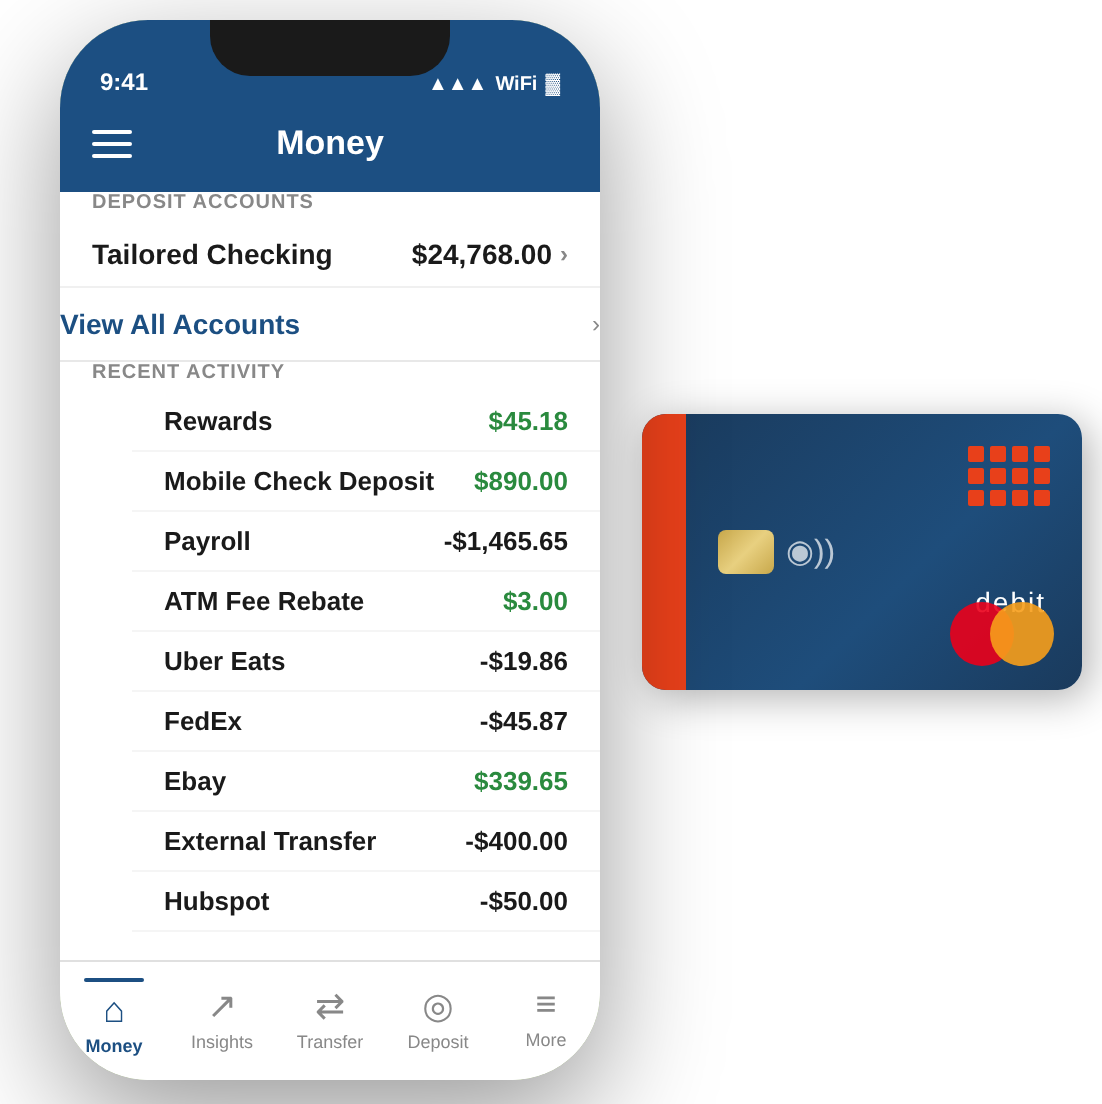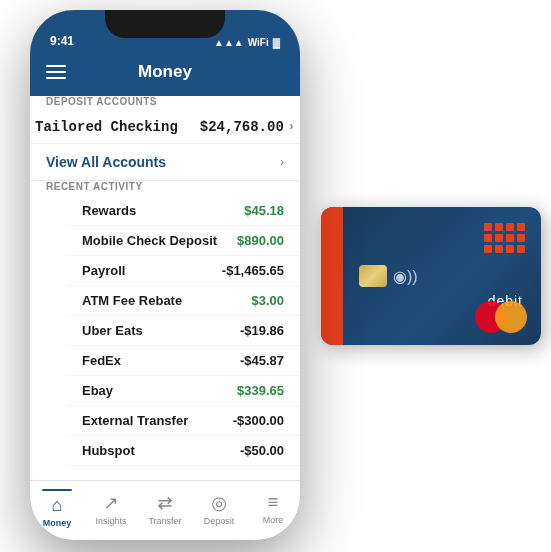--- a/index.html
+++ b/index.html
@@ -225,26 +225,25 @@
     .section-header {
       padding: 0 16px 4px 16px;
       font-size: 10px;
       font-weight: 600;
       color: #888;
       letter-spacing: 0.5px;
       text-transform: uppercase;
     }
 
     .account-row {
-      padding: 8px 5px;
+      padding: 8px 16px;
       display: flex;
       justify-content: space-between;
       align-items: center;
       border-bottom: 1px solid #f0f0f0;
-      font-family: Liberation Mono, monospace;
     }
 
     .account-name {
       font-size: 14px;
       font-weight: 700;
       color: #1a1a1a;
     }
 
     .account-number {
       font-size: 10px;
@@ -260,21 +259,21 @@
       align-items: center;
       gap: 4px;
     }
 
     .chevron {
       color: #888;
       font-size: 12px;
     }
 
     .view-all-row {
-      padding: 10px 16px;
+      padding: 10px 0;
       display: flex;
       justify-content: space-between;
       align-items: center;
       border-bottom: 1px solid #e8e8e8;
       cursor: pointer;
     }
 
     .view-all-text {
       font-size: 14px;
       font-weight: 600;
@@ -455,21 +454,21 @@
             <div class="activity-item">
               <span class="activity-name">FedEx</span>
               <span class="activity-amount amount-negative">-$45.87</span>
             </div>
             <div class="activity-item">
               <span class="activity-name">Ebay</span>
               <span class="activity-amount amount-positive">$339.65</span>
             </div>
             <div class="activity-item">
               <span class="activity-name">External Transfer</span>
-              <span class="activity-amount amount-negative">-$300.00</span>
+              <span class="activity-amount amount-negative">-$400.00</span>
             </div>
             <div class="activity-item">
               <span class="activity-name">Hubspot</span>
               <span class="activity-amount amount-negative">-$50.00</span>
             </div>
           </div>
 
       </div>
 
       <div class="tab-bar">

